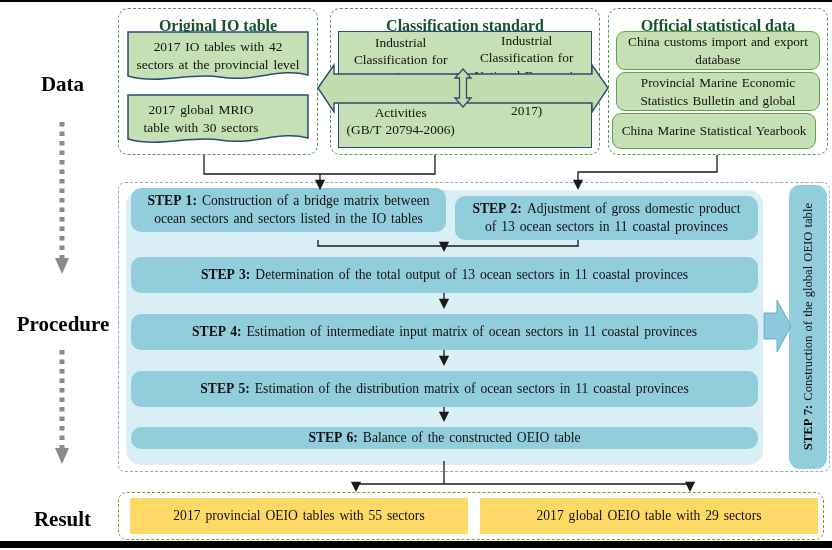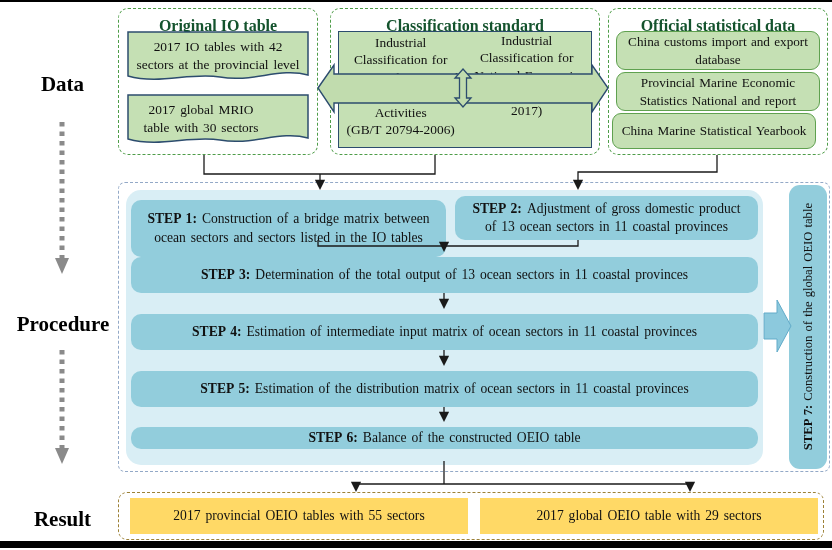--- a/index.html
+++ b/index.html
@@ -106,27 +106,27 @@
       <span>Industrial Classification for Ocean Industries and Their Related Activities</span><br>
       <span>(GB/T 20794-2006)</span>
     </div>
     <div class="class-bottom">Industrial Classification for National Economic Activities (GB/T 4754-2017)</div>
   </div>
 
   <div class="green-dashed" style="left:608px;top:8px;width:220px;height:147px;">
     <div class="col-header">Official statistical data</div>
   </div>
   <div class="round-green" style="left:616px;top:31px;width:204px;height:39px;">China customs import and export database</div>
-  <div class="round-green" style="left:616px;top:72px;width:204px;height:39px;">Provincial Marine Economic Statistics National and report</div>
+  <div class="round-green" style="left:616px;top:72px;width:204px;height:39px;">Provincial Marine Economic Statistics Bulletin and global</div>
   <div class="round-green" style="left:612px;top:113px;width:204px;height:36px;">China Marine Statistical Yearbook</div>
 
   <div class="proc-dashed" style="left:118px;top:182px;width:712px;height:290px;"></div>
   <div class="blue-panel" style="left:126px;top:190px;width:637px;height:275px;"></div>
 
-  <div class="step-box" style="left:131px;top:200px;width:315px;height:57px;">
+  <div class="step-box" style="left:131px;top:188px;width:315px;height:44px;">
     <span><b>STEP 1:</b><span>Construction of a bridge matrix between ocean sectors and sectors listed in the IO tables</span></span>
   </div>
   <div class="step-box" style="left:455px;top:196px;width:303px;height:44px;">
     <span><b>STEP 2:</b><span>Adjustment of gross domestic product of 13 ocean sectors in 11 coastal provinces</span></span>
   </div>
   <div class="step-box" style="left:131px;top:257px;width:627px;height:36px;">
     <span><b>STEP 3:</b><span>Determination of the total output of 13 ocean sectors in 11 coastal provinces</span></span>
   </div>
   <div class="step-box" style="left:131px;top:314px;width:627px;height:36px;">
     <span><b>STEP 4:</b><span>Estimation of intermediate input matrix of ocean sectors in 11 coastal provinces</span></span>

